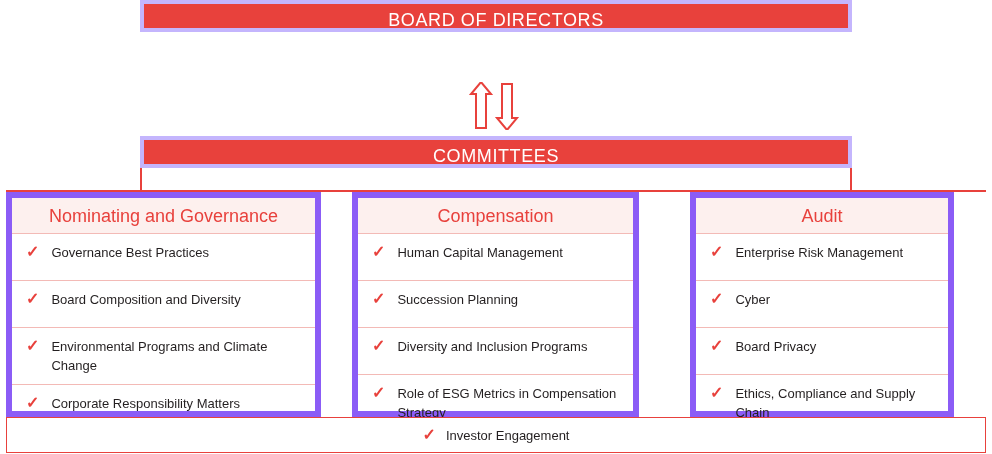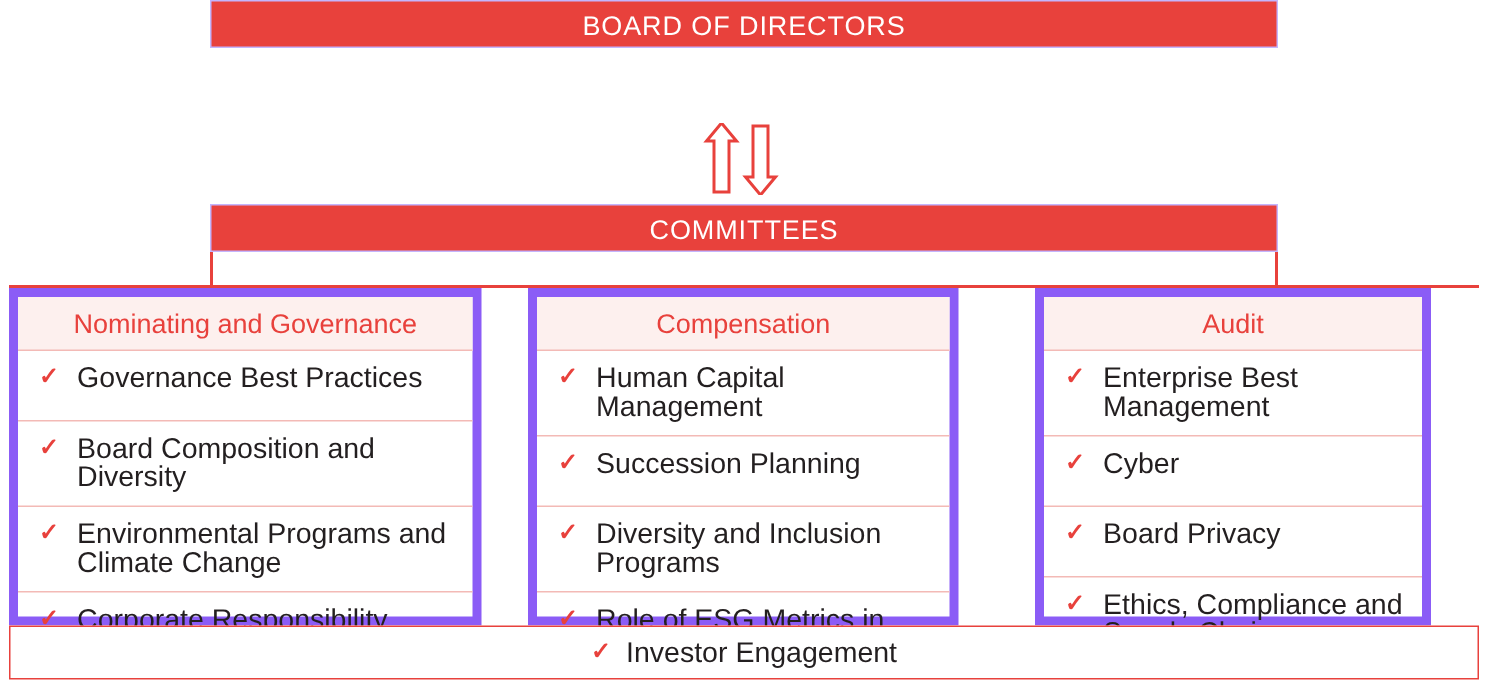--- a/index.html
+++ b/index.html
@@ -23,21 +23,21 @@
     width: 712px;
   }
   .red-bar {
     background: #e8413c;
     color: #ffffff;
     text-align: center;
     font-size: 18px;
     letter-spacing: 0.6px;
     line-height: 32px;
     height: 32px;
-    border: 1px solid #c4b5fd;
+    border: 4px solid #c4b5fd;
     box-sizing: border-box;
   }
   .white-bar {
     background: #ffffff;
     color: #231f20;
     text-align: center;
     font-size: 15px;
     line-height: 32px;
     height: 34px;
     border: 1px solid #e8413c;
@@ -106,21 +106,21 @@
   .check {
     color: #e8413c;
     font-size: 16px;
     line-height: 18px;
     margin-right: 12px;
     flex: 0 0 auto;
     font-weight: bold;
   }
   .item-label {
     color: #231f20;
-    font-size: 19px;
+    font-size: 13px;
     line-height: 19px;
   }
 
   
   .col-item.tall { min-height: 56px; }
 
   
   #investor-bar {
     position: absolute;
     left: 6px;
@@ -204,21 +204,21 @@
       <span class="item-label">Role of ESG Metrics in Compensation Strategy</span>
     </li>
   </ul>
 </div>
 
 <div class="col" id="col-audit">
   <div class="col-header">Audit</div>
   <ul class="col-items">
     <li class="col-item">
       <span class="check">✓</span>
-      <span class="item-label">Enterprise Best Management</span>
+      <span class="item-label">Enterprise Risk Management</span>
     </li>
     <li class="col-item">
       <span class="check">✓</span>
       <span class="item-label">Cyber</span>
     </li>
     <li class="col-item">
       <span class="check">✓</span>
       <span class="item-label">Board Privacy</span>
     </li>
     <li class="col-item tall">

